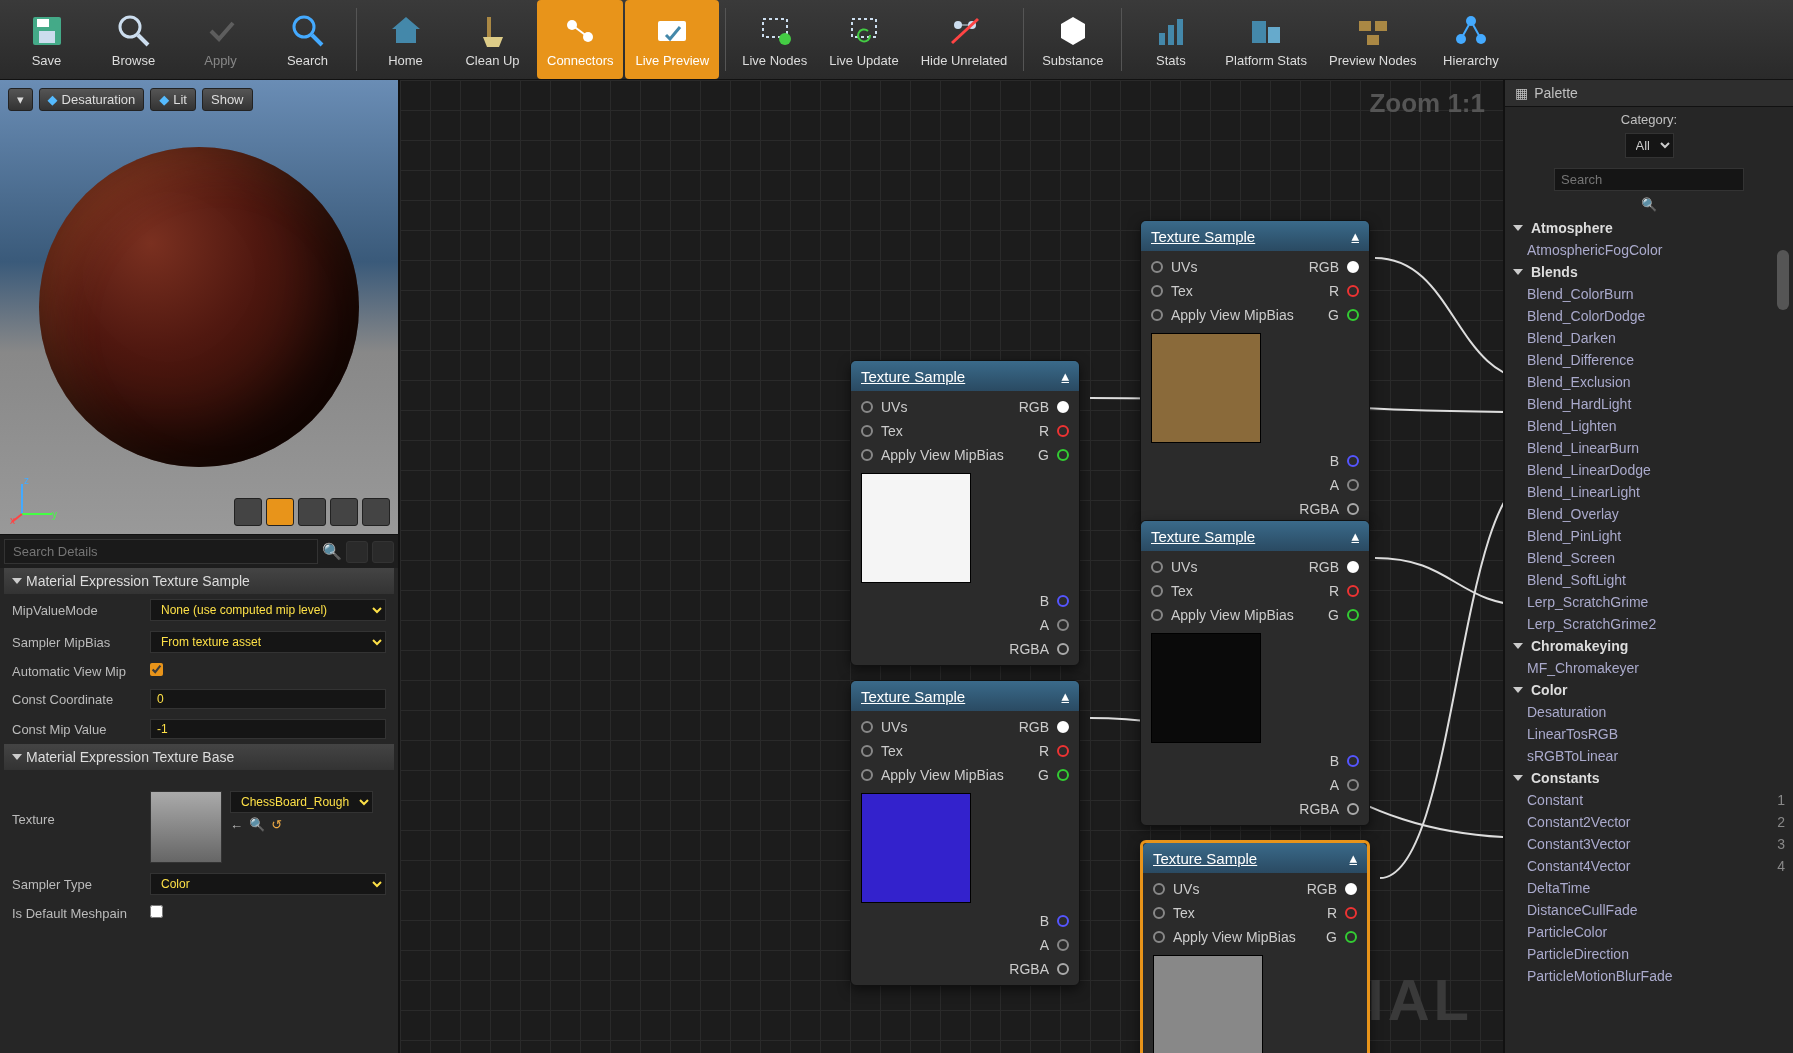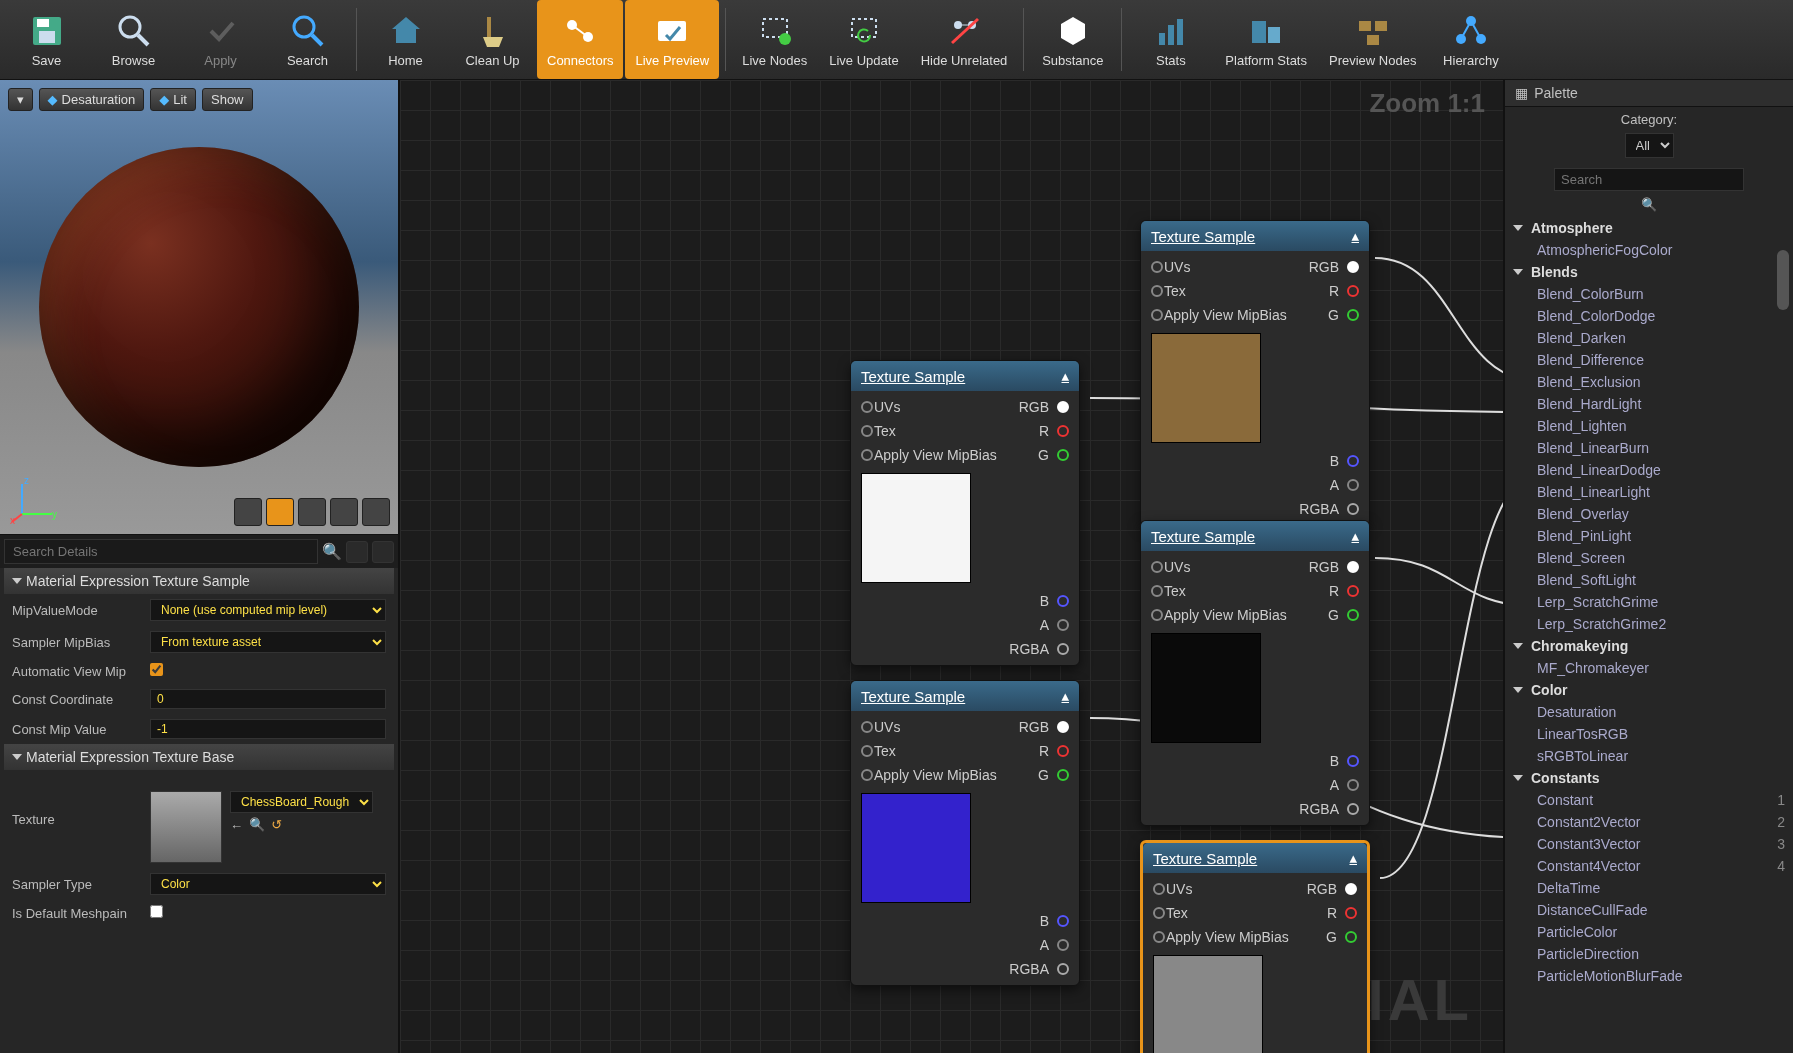--- a/index.html
+++ b/index.html
@@ -49,36 +49,36 @@
 
 .node { position:absolute; background:#2b2b2b; border:1px solid #111; border-radius:6px; min-width:230px; box-shadow:0 4px 12px rgba(0,0,0,0.5); }
 .node.sel { border:3px solid #e8941a; }
 .node-hdr { background:linear-gradient(#3a6a8a,#2a4a62); padding:6px 10px; border-radius:5px 5px 0 0; display:flex; justify-content:space-between; align-items:center; font-size:15px; color:#fff;text-decoration:underline; }
 .node-body { padding:4px 0; }
 .npr { display:flex; justify-content:space-between; padding:4px 10px; align-items:center; font-size:14px; color:#ccc; }
 .pin { width:12px; height:12px; border-radius:50%; border:2px solid #888; display:inline-block; }
 .pin.full { background:#fff; border-color:#fff; }
 .pin.r{border-color:#e33;} .pin.g{border-color:#3c3;} .pin.b{border-color:#55f;} .pin.a{border-color:#888;}
 .pin.rgba{border-color:#aaa;}
-.pside-l{display:flex;align-items:center;gap:1px;} .pside-r{display:flex;align-items:center;gap:8px;}
+.pside-l{display:flex;align-items:center;gap:8px;} .pside-r{display:flex;align-items:center;gap:8px;}
 .node-thumb { width:110px; height:110px; margin:6px 10px; border:1px solid #000; }
 
 .matnode { position:absolute; background:#262626; border:1px solid #111; border-radius:6px; width:200px; }
 .matnode-hdr { background:linear-gradient(#4a4a48,#36362e); padding:6px 10px; border-radius:5px 5px 0 0; font-size:15px; color:#eee; }
 .matnode .mrow { display:flex; align-items:center; gap:8px; padding:5px 10px; font-size:14px; }
 .matnode .mrow.dis { color:#555; }
 
 
 .right { width:290px; background:#262626; border-left:2px solid #111; display:flex; flex-direction:column; }
 .rtab { background:#2e2e2e; padding:5px 10px; font-size:14px; border-bottom:1px solid #111; display:flex; align-items:center; gap:6px;}
 .rcrow { display:flex; padding:5px 8px; gap:6px; align-items:center; font-size:13px;flex-direction:column;}
 .rcrow select, .rcrow input { flex:1; background:#151515; border:1px solid #333; color:#ccc; padding:3px 6px; font-size:13px;}
 .plist { flex:1; overflow-y:auto; font-size:14px; }
 .pcat { padding:3px 8px; color:#ddd; background:#262626; display:flex; align-items:center; gap:4px;}
-.pitem { padding:3px 8px 3px 32px; color:#aac; display:flex; justify-content:space-between;text-align:center;}
+.pitem { padding:3px 8px 3px 22px; color:#aac; display:flex; justify-content:space-between;text-align:center;}
 .pitem .sc{color:#888;}
 .scrollbar-ind{position:absolute;right:4px;top:140px;width:12px;height:60px;background:#555;border-radius:6px;}
 
 .arrow{display:inline-block;width:0;height:0;border-left:5px solid transparent;border-right:5px solid transparent;border-top:6px solid #ccc;margin-right:4px;}
 </style>
 </head>
 <body>
 
 <div class="toolbar" id="toolbar">
     <div class="tb-btn">

